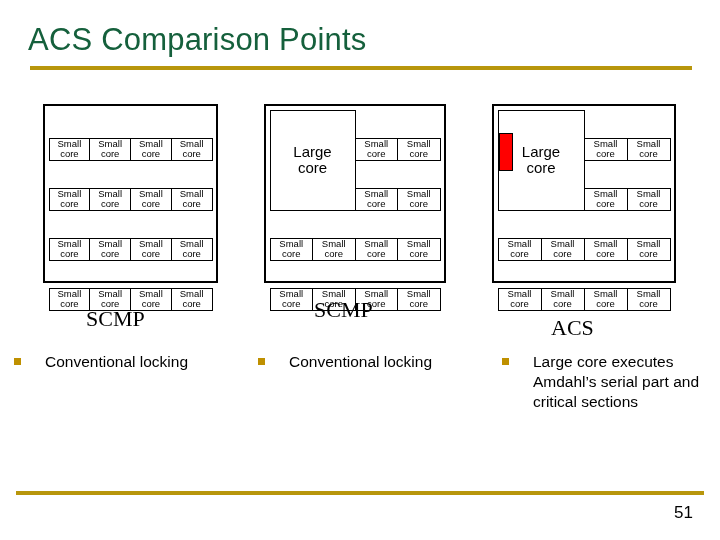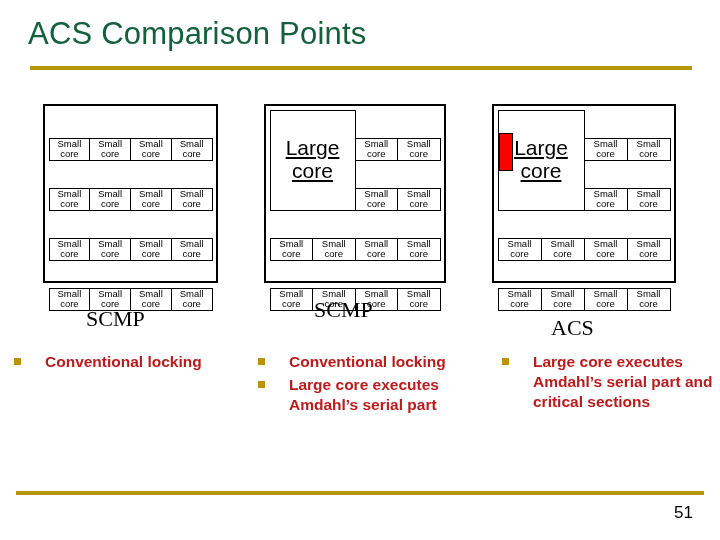--- a/index.html
+++ b/index.html
@@ -13,21 +13,21 @@
     position: relative;
     overflow: hidden;
     font-family: "Liberation Sans", sans-serif;
     -webkit-font-smoothing: none;
   }
 
   
   .slide-title {
     position: absolute;
     left: 28px;
-    top: 16px;
+    top: 22px;
     font-size: 31px;
     font-weight: 400;
     color: #15603c;
     letter-spacing: 0.2px;
     white-space: nowrap;
   }
   .title-rule {
     position: absolute;
     left: 30px;
     top: 66px;
@@ -73,23 +73,22 @@
     line-height: 1.08;
     color: #000000;
   }
   .cell.small {
     font-size: 9.5px;
     margin-top: 28px;
   }
   .cell.large {
     grid-column: span 2;
     grid-row: span 2;
-    font-size: 21px;
+    font-size: 15px;
     position: relative;
-    text-decoration: underline;
   }
   .cell .l1, .cell .l2 {
     display: block;
   }
 
   
   .cs-marker {
     position: absolute;
     left: 0px;
     top: 22px;
@@ -137,22 +136,21 @@
     width: 7px;
     height: 7px;
     background: #bf9000;
     margin-top: 6px;
     margin-right: 0px;
   }
   .bullet-text {
     flex: 1 1 auto;
     padding-left: 24px;
     line-height: 1.30;
-    color: #b91c1c;
-    font-weight: bold;
+    color: #000000;
   }
 
   
   .footer-rule {
     position: absolute;
     left: 16px;
     top: 491px;
     width: 688px;
     height: 4px;
     background: #b8960c;
@@ -377,24 +375,20 @@
     <span class="bullet-mark"></span>
     <span class="bullet-text">Conventional locking</span>
   </div>
 </div>
 
 <div class="bullet-col" id="col-acmp">
   <div class="bullet-item">
     <span class="bullet-mark"></span>
     <span class="bullet-text">Conventional locking</span>
   </div>
-  <div class="bullet-item">
-    <span class="bullet-mark"></span>
-    <span class="bullet-text">Large core executes Amdahl’s serial part</span>
-  </div>
 </div>
 
 <div class="bullet-col" id="col-acs">
   <div class="bullet-item">
     <span class="bullet-mark"></span>
     <span class="bullet-text">Large core executes Amdahl’s serial part and critical sections</span>
   </div>
 </div>
 
 <div class="footer-rule"></div>

